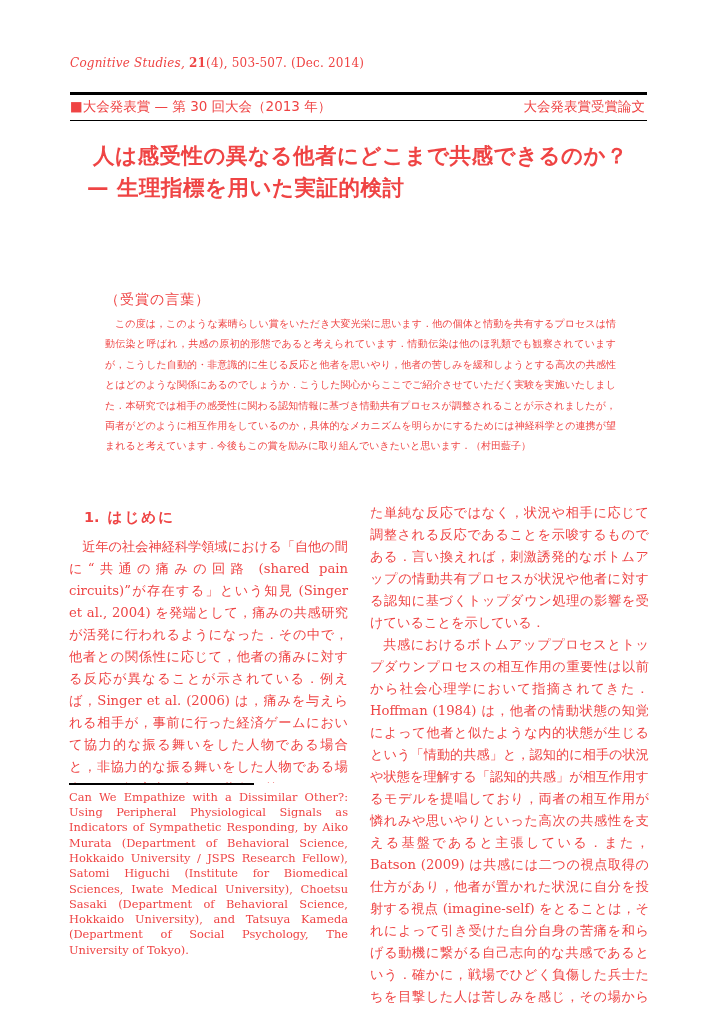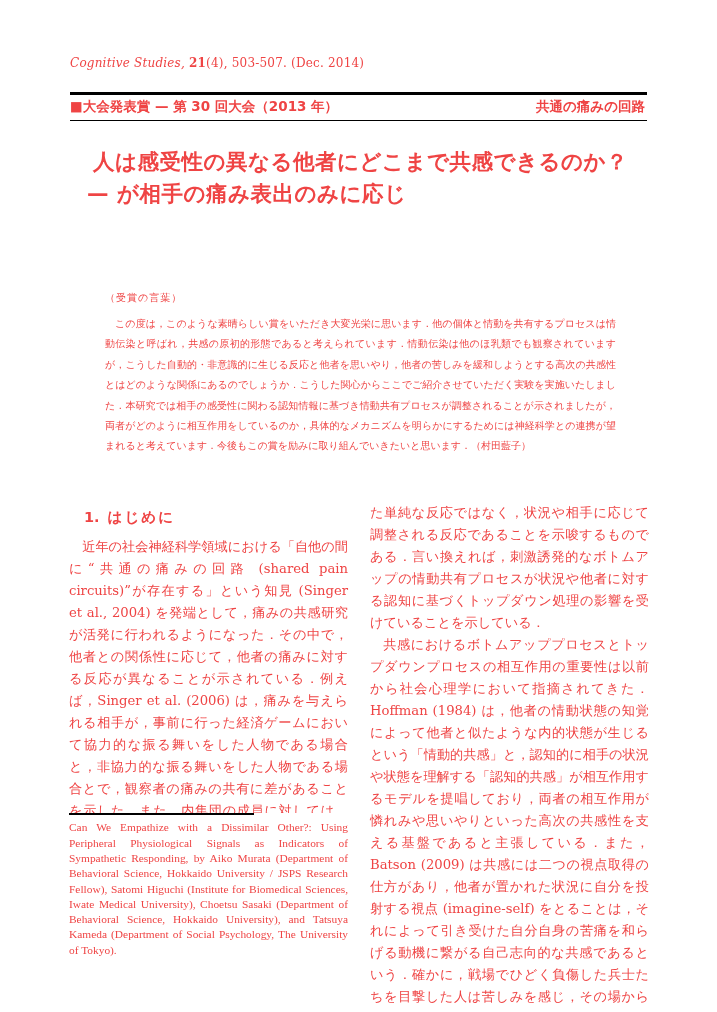--- a/index.html
+++ b/index.html
@@ -29,47 +29,47 @@
     position: absolute;
     left: 70px; top: 92px;
     width: 577px;
     border-top: 3px solid #000;
     border-bottom: 1.5px solid #000;
     display: flex;
     justify-content: space-between;
     align-items: center;
     padding: 3px 2px 4px 0;
     font-family: "DejaVu Sans", "Liberation Sans", sans-serif;
-    font-weight: bold;
+    font-weight: normal;
     font-size: 13.5px;
   }
   
   .title-block {
     position: absolute;
-    left: 93px; top: 146px;
+    left: 93px; top: 140px;
     font-family: "DejaVu Sans", "Liberation Sans", sans-serif;
     font-weight: bold;
     font-size: 21.5px;
     line-height: 32px;
     letter-spacing: 0.5px;
   }
   .title-line2 { margin-left: -6px; }
   
   .authors-line {
     position: absolute;
     right: 97px; top: 234px;
     font-size: 14.5px;
     letter-spacing: 0.5px;
     white-space: nowrap;
   }
   
   .award-label {
     position: absolute;
     left: 105px; top: 291px;
-    font-size: 10px;
+    font-size: 14px;
     letter-spacing: 1px;
   }
   .award-body {
     position: absolute;
     left: 105px; top: 314px;
     width: 511px;
     font-size: 10px;
     line-height: 20.4px;
     text-align: justify;
     text-indent: 1em;
@@ -107,41 +107,40 @@
   }
   .footnote-rule {
     width: 185px;
     border-top: 2px solid #000;
     margin-bottom: 5px;
   }
   .footnote-text {
     font-size: 11.4px;
     line-height: 15.3px;
     text-align: justify;
-    font-family: Liberation Serif, serif;
   }
 </style>
 </head>
 <body>
 
 <div class="page">
 
   <div class="journal-line">
     <span class="journal-name">Cognitive Studies,</span>
     <span class="journal-volume">21</span><span class="journal-rest">(4), 503-507. (Dec. 2014)</span>
   </div>
 
   <div class="header-bar">
     <span>■大会発表賞 — 第 30 回大会（2013 年）</span>
-    <span>共通の痛みの回路</span>
+    <span>大会発表賞受賞論文</span>
   </div>
 
   <div class="title-block">
     <div class="title-line1">人は感受性の異なる他者にどこまで共感できるのか？</div>
-    <div class="title-line2">— が相手の痛み表出のみに応じ</div>
+    <div class="title-line2">— 生理指標を用いた実証的検討</div>
   </div>
 
 
   <div class="award-label">（受賞の言葉）</div>
   <div class="award-body">この度は，このような素晴らしい賞をいただき大変光栄に思います．他の個体と情動を共有するプロセスは情動伝染と呼ばれ，共感の原初的形態であると考えられています．情動伝染は他のほ乳類でも観察されていますが，こうした自動的・非意識的に生じる反応と他者を思いやり，他者の苦しみを緩和しようとする高次の共感性とはどのような関係にあるのでしょうか．こうした関心からここでご紹介させていただく実験を実施いたしました．本研究では相手の感受性に関わる認知情報に基づき情動共有プロセスが調整されることが示されましたが，両者がどのように相互作用をしているのか，具体的なメカニズムを明らかにするためには神経科学との連携が望まれると考えています．今後もこの賞を励みに取り組んでいきたいと思います．（村田藍子）</div>
 
   <div class="columns">
 
     <div class="col">
       <div class="section-heading">

